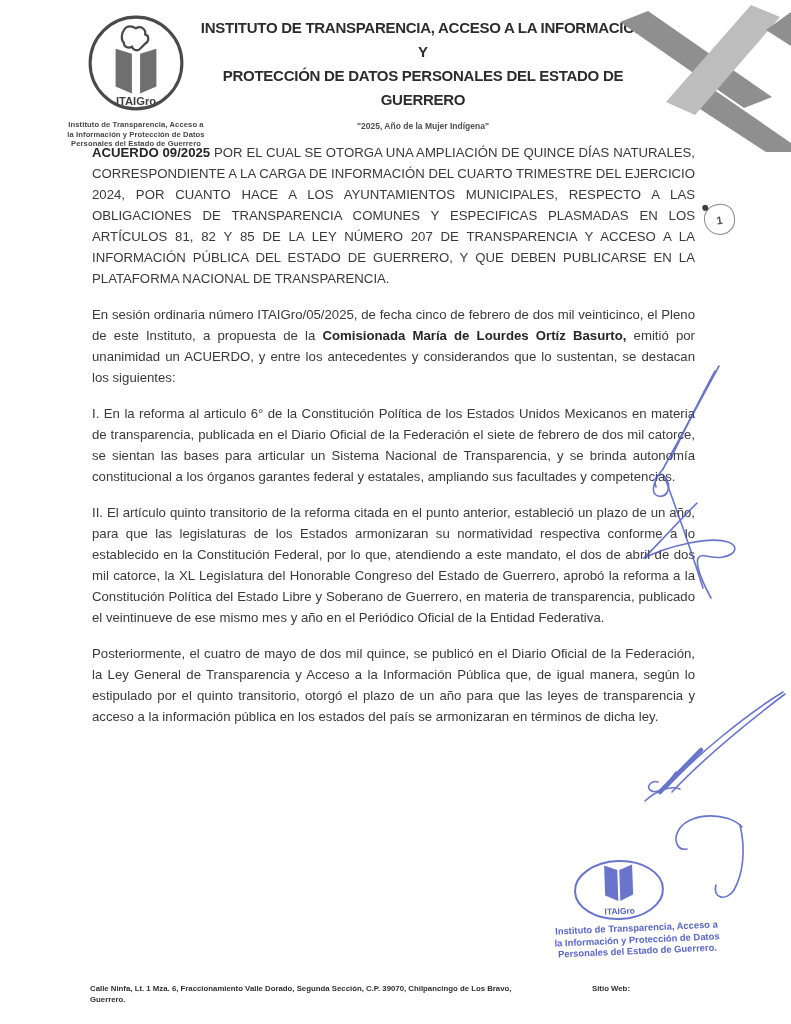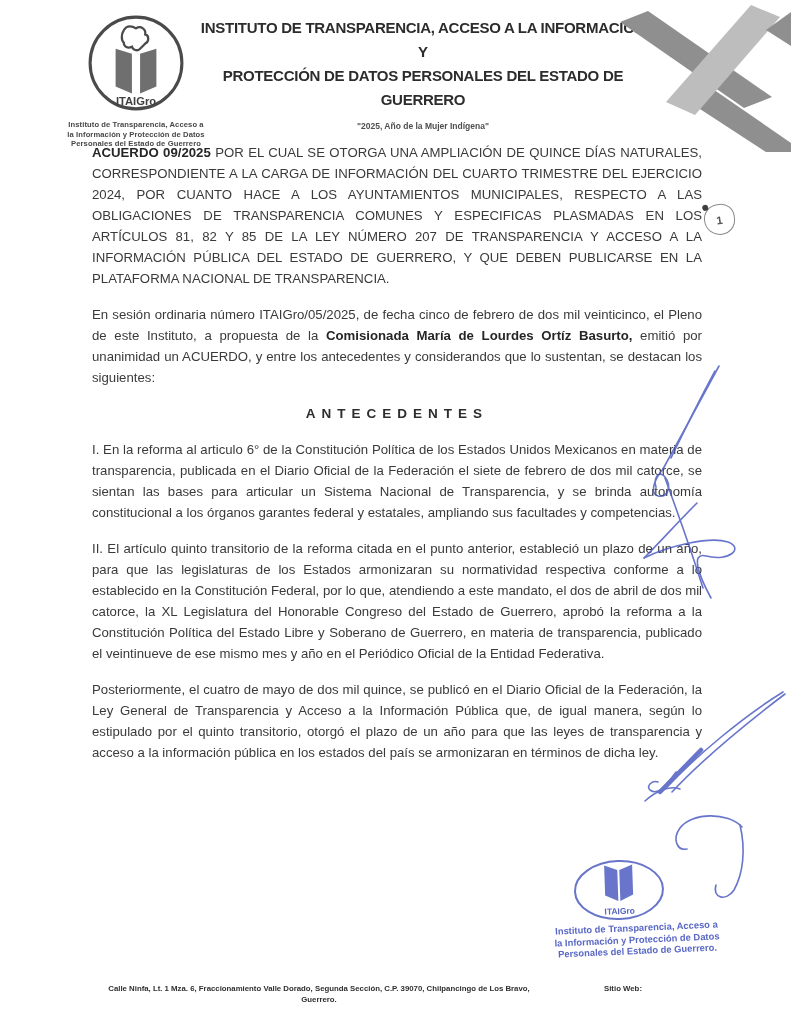--- a/index.html
+++ b/index.html
@@ -16,36 +16,36 @@
   .corner-design{position:absolute;top:0;right:0;}
   
   .pagenum{
     position:absolute;left:704px;top:204px;width:29px;height:29px;border:1.4px solid #8a8a8a;
     border-radius:50% 46% 50% 54%;display:flex;align-items:center;justify-content:center;
     font-size:11px;font-weight:bold;color:#555;transform:rotate(-8deg);
   }
   .pagenum .dot{position:absolute;left:-1px;top:-2px;width:6px;height:6px;background:#3d3d3d;border-radius:50%;}
   
   .body-text{position:absolute;left:92px;top:142px;width:610px;font-size:13.2px;line-height:21px;text-align:justify;color:#3a3a3a;}
-  .para{margin:0 0 15px 0;}
+  .para{margin:0 7px 15px 0;}
   .para b{color:#262626;}
   .heading{text-align:center;font-weight:bold;letter-spacing:6px;color:#2d2d2d;margin:6px 0 15px 0;font-size:13.5px;}
   
   .stamp-logo{position:absolute;left:566px;top:858px;transform:rotate(-2deg);}
   .stamp-text{
     position:absolute;left:541px;top:922px;width:192px;text-align:center;
     font-size:9.4px;line-height:11.6px;color:#4353bd;font-weight:bold;
     transform:rotate(-2.5deg);opacity:.88;
   }
   
   .ink{position:absolute;inset:0;pointer-events:none;}
   
   .footer{position:absolute;left:90px;top:984px;width:660px;display:flex;align-items:flex-start;font-size:7.8px;color:#2f2f2f;font-weight:bold;}
-  .footer-address{width:458px;text-align:center;line-height:10.5px;}
-  .footer-site{margin-left:56px;white-space:nowrap;}
+  .footer-address{width:458px;line-height:10.5px;}
+  .footer-site{margin-left:44px;white-space:nowrap;}
 </style>
 </head>
 <body>
 
 <div class="page">
 
   <div class="logo-block">
     <svg width="102" height="102" viewBox="0 0 100 100">
       <circle cx="50" cy="50" r="45" fill="none" stroke="#4a4a4a" stroke-width="3"></circle>
       <path d="M38,18 c3,-6 9,-4 12,-2 c5,-3 10,1 9,6 c4,1 4,7 0,9 l-5,5 c-3,3 -7,1 -8,-2 c-4,2 -8,0 -8,-4 c-3,-3 -2,-9 0,-12 z" fill="#ffffff" stroke="#4a4a4a" stroke-width="2.2"></path>
@@ -77,21 +77,20 @@
     <span class="dot"></span>
     <span>1</span>
   </div>
 
   <div class="body-text">
     <p class="para"><b>ACUERDO 09/2025</b><span> POR EL CUAL SE OTORGA UNA AMPLIACIÓN DE QUINCE DÍAS NATURALES, CORRESPONDIENTE A LA CARGA DE INFORMACIÓN DEL CUARTO TRIMESTRE DEL EJERCICIO 2024, POR CUANTO HACE A LOS AYUNTAMIENTOS MUNICIPALES, RESPECTO A LAS OBLIGACIONES DE TRANSPARENCIA COMUNES Y ESPECIFICAS PLASMADAS EN LOS ARTÍCULOS 81, 82 Y 85 DE LA LEY NÚMERO 207 DE TRANSPARENCIA Y ACCESO A LA INFORMACIÓN PÚBLICA DEL ESTADO DE GUERRERO, Y QUE DEBEN PUBLICARSE EN LA PLATAFORMA NACIONAL DE TRANSPARENCIA.</span></p>
 
 
     <p class="para"><span>En sesión ordinaria número ITAIGro/05/2025, de fecha cinco de febrero de dos mil veinticinco, el Pleno de este Instituto, a propuesta de la </span><b>Comisionada María de Lourdes Ortíz Basurto,</b><span> emitió por unanimidad un ACUERDO, y entre los antecedentes y considerandos que lo sustentan, se destacan los siguientes:</span></p>
 
-    <div class="heading">ANTECEDENTES</div>
 
     <p class="para">I. En la reforma al articulo 6° de la Constitución Política de los Estados Unidos Mexicanos en materia de transparencia, publicada en el Diario Oficial de la Federación el siete de febrero de dos mil catorce, se sientan las bases para articular un Sistema Nacional de Transparencia, y se brinda autonomía constitucional a los órganos garantes federal y estatales, ampliando sus facultades y competencias.</p>
 
     <p class="para">II. El artículo quinto transitorio de la reforma citada en el punto anterior, estableció un plazo de un año, para que las legislaturas de los Estados armonizaran su normatividad respectiva conforme a lo establecido en la Constitución Federal, por lo que, atendiendo a este mandato, el dos de abril de dos mil catorce, la XL Legislatura del Honorable Congreso del Estado de Guerrero, aprobó la reforma a la Constitución Política del Estado Libre y Soberano de Guerrero, en materia de transparencia, publicado el veintinueve de ese mismo mes y año en el Periódico Oficial de la Entidad Federativa.</p>
 
     <p class="para">Posteriormente, el cuatro de mayo de dos mil quince, se publicó en el Diario Oficial de la Federación, la Ley General de Transparencia y Acceso a la Información Pública que, de igual manera, según lo estipulado por el quinto transitorio, otorgó el plazo de un año para que las leyes de transparencia y acceso a la información pública en los estados del país se armonizaran en términos de dicha ley.</p>
 
   </div>
 
   <svg class="ink" width="791" height="1024" viewBox="0 0 791 1024">

